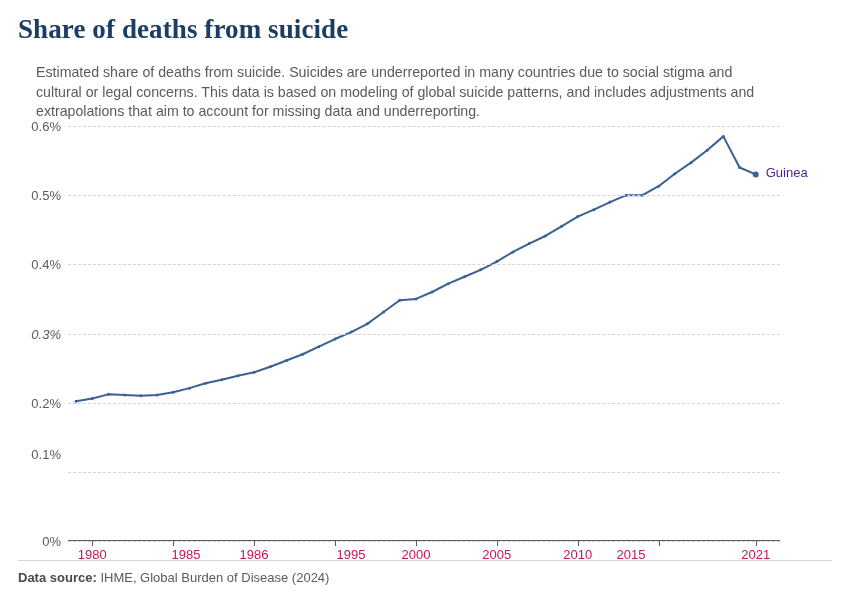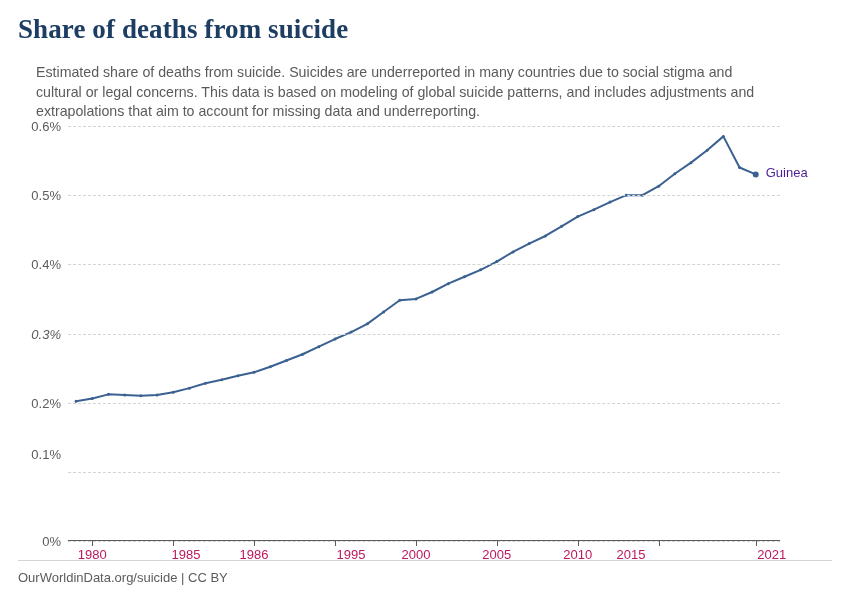--- a/index.html
+++ b/index.html
@@ -228,22 +228,25 @@
         <div class="xlabel" style="left: 267px; margin-left: 16px;">1995</div>
         <div class="xtick" style="left: 347.909px;"></div>
         <div class="xlabel" style="left: 347.909px;">2000</div>
         <div class="xtick" style="left: 428.818px;"></div>
         <div class="xlabel" style="left: 428.818px;">2005</div>
         <div class="xtick" style="left: 509.727px;"></div>
         <div class="xlabel" style="left: 509.727px;">2010</div>
         <div class="xtick" style="left: 590.636px;"></div>
         <div class="xlabel" style="left: 563px;">2015</div>
         <div class="xtick" style="left: 687.727px;"></div>
-        <div class="xlabel" style="left: 687.727px; margin-left: 16px;">2021</div>
+        <div class="xlabel" style="left: 687.727px;">2021</div>
         <div class="series-label" style="left: 697.727px; top: 39.4167px; color: #4c1d95;">Guinea</div>
       </div>
   </div>
 
   <div class="footer">
-    <div class="footer-right">OurWorldinData.org/suicide | CC BY</div>
+    <div>
+      <b>Data source:</b>
+      <span>IHME, Global Burden of Disease (2024)</span>
+    </div>
   </div>
 
 </div>
 
 </body></html>

